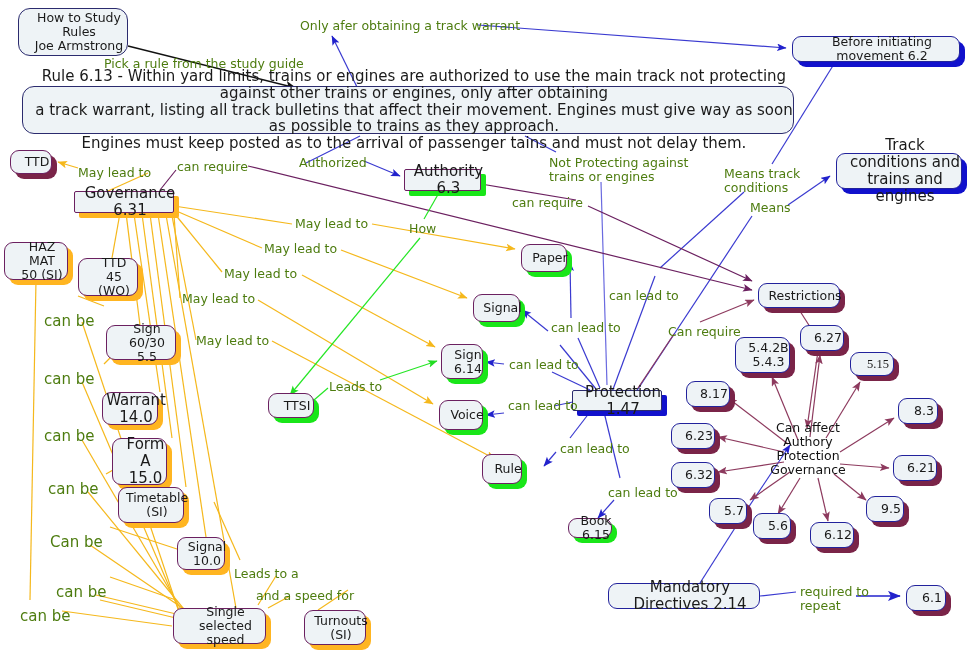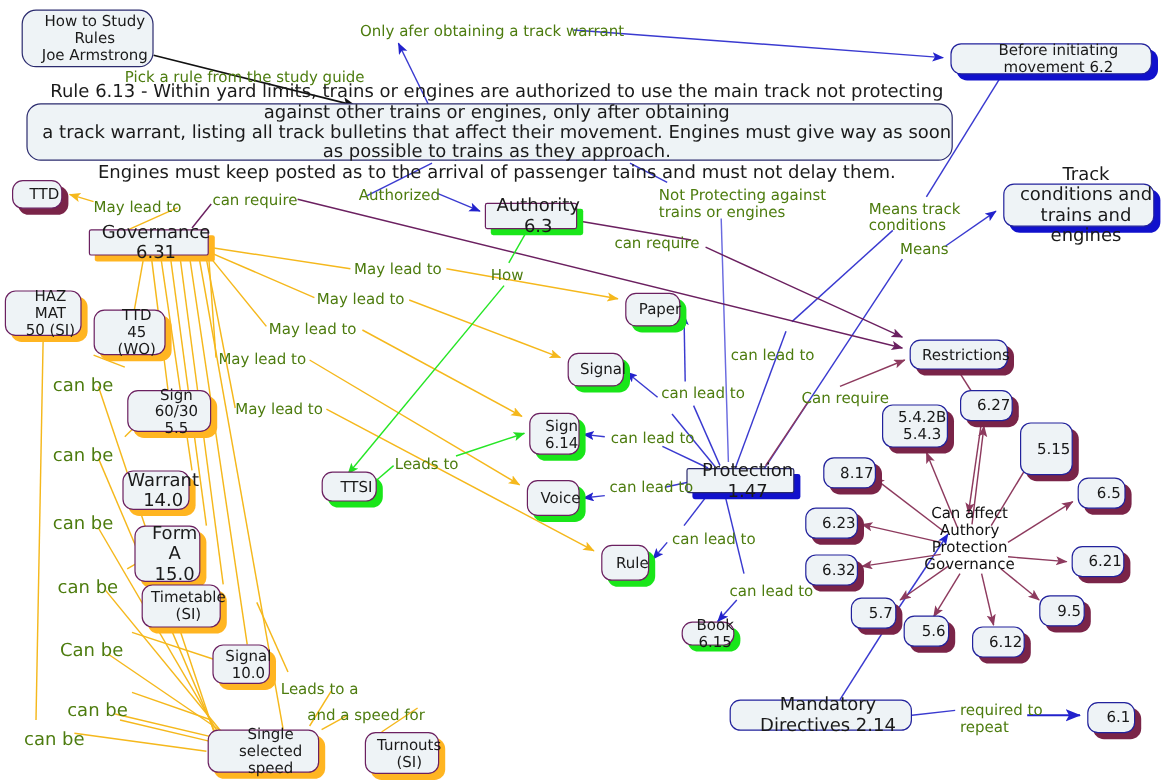--- a/index.html
+++ b/index.html
@@ -223,31 +223,31 @@
 speed</div>
       <div class="node rnd b-purple s-gold md" style="left: 304px; top: 610px; width: 62px; height: 35px;">Turnouts
 (SI)</div>
       <div class="node sq b-purple s-green sm" style="left: 404px; top: 169px; width: 77px; height: 22px;">Authority 6.3</div>
       <div class="node rnd b-purple s-green md" style="left: 268px; top: 393px; width: 46px; height: 25px;">TTSI</div>
       <div class="node rnd b-purple s-green md" style="left: 521px; top: 244px; width: 46px; height: 28px;">Paper</div>
       <div class="node rnd b-purple s-green md" style="left: 473px; top: 294px; width: 47px; height: 28px;">Signal</div>
       <div class="node rnd b-purple s-green md" style="left: 441px; top: 344px; width: 42px; height: 35px;">Sign
 6.14</div>
       <div class="node rnd b-purple s-green md" style="left: 439px; top: 400px; width: 44px; height: 30px;">Voice</div>
-      <div class="node rnd b-purple s-green md" style="left: 501px; top: 454px; width: 40px; height: 30px;">Rule</div>
+      <div class="node rnd b-purple s-green md" style="left: 482px; top: 454px; width: 40px; height: 30px;">Rule</div>
       <div class="node rnd b-purple s-green md" style="left: 568px; top: 518px; width: 44px; height: 20px;">Book
 6.15</div>
       <div class="node sq b-dark s-blue sm" style="left: 572px; top: 390px; width: 90px; height: 21px;">Protection 1.47</div>
       <div class="node rnd b-blue s-maroon md" style="left: 758px; top: 283px; width: 82px; height: 25px;">Restrictions</div>
       <div class="node rnd b-blue s-maroon md" style="left: 735px; top: 337px; width: 55px; height: 36px;">5.4.2B
 5.4.3</div>
       <div class="node rnd b-blue s-maroon md" style="left: 800px; top: 325px; width: 44px; height: 26px;">6.27</div>
-      <div class="node rnd b-blue s-maroon md" style="left: 850px; top: 352px; width: 44px; height: 44px;">5.15</div>
+      <div class="node rnd b-blue s-maroon md" style="left: 850px; top: 352px; width: 44px; height: 24px; font-family: Liberation Serif, serif;">5.15</div>
       <div class="node rnd b-blue s-maroon md" style="left: 686px; top: 381px; width: 44px; height: 26px;">8.17</div>
-      <div class="node rnd b-blue s-maroon md" style="left: 898px; top: 398px; width: 40px; height: 26px;">6.5</div>
+      <div class="node rnd b-blue s-maroon md" style="left: 898px; top: 398px; width: 40px; height: 26px;">8.3</div>
       <div class="node rnd b-blue s-maroon md" style="left: 671px; top: 423px; width: 44px; height: 26px;">6.23</div>
       <div class="node rnd b-blue s-maroon md" style="left: 893px; top: 455px; width: 44px; height: 26px;">6.21</div>
       <div class="node rnd b-blue s-maroon md" style="left: 671px; top: 462px; width: 44px; height: 26px;">6.32</div>
       <div class="node rnd b-blue s-maroon md" style="left: 709px; top: 498px; width: 38px; height: 26px;">5.7</div>
       <div class="node rnd b-blue s-maroon md" style="left: 866px; top: 496px; width: 38px; height: 26px;">9.5</div>
       <div class="node rnd b-blue s-maroon md" style="left: 753px; top: 513px; width: 38px; height: 26px;">5.6</div>
       <div class="node rnd b-blue s-maroon md" style="left: 810px; top: 522px; width: 44px; height: 26px;">6.12</div>
       <div class="node rnd b-blue s-none sm" style="left: 608px; top: 583px; width: 152px; height: 26px;">Mandatory Directives 2.14</div>
       <div class="node rnd b-blue s-maroon md" style="left: 906px; top: 585px; width: 40px; height: 26px;">6.1</div>
     </div>

